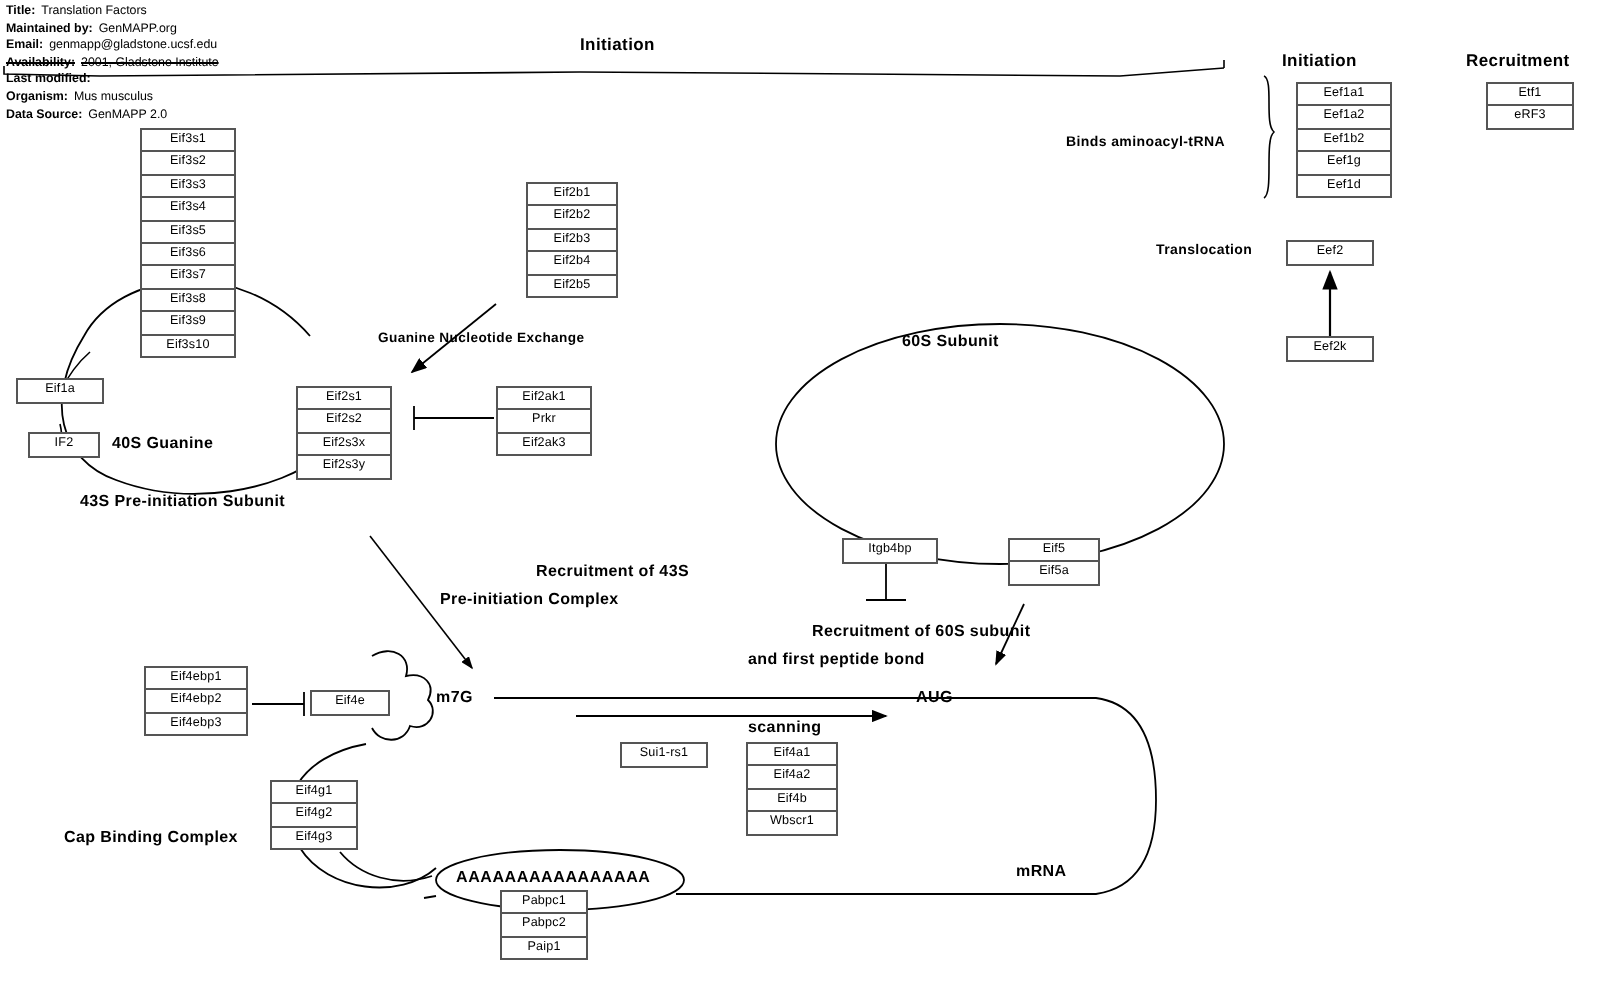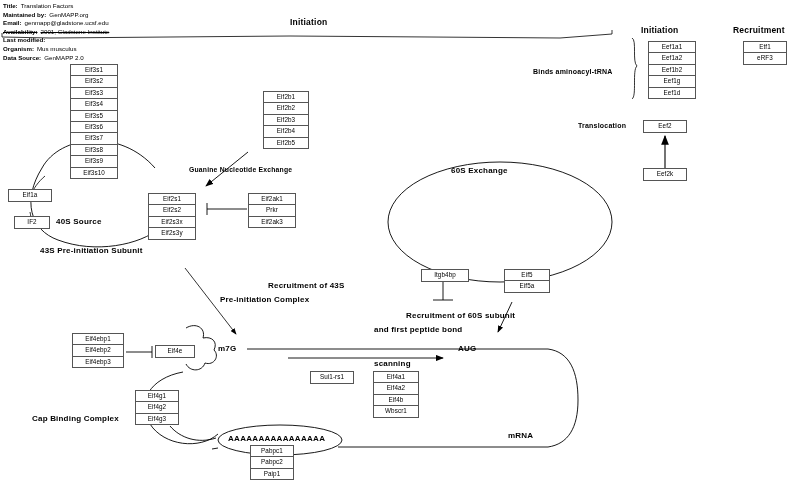--- a/index.html
+++ b/index.html
@@ -292,22 +292,22 @@
 
   <div class="stack" style="left:250px; top:445px; width:44px;">
     <div class="gbox" style="height:12.4px;">Pabpc1</div>
     <div class="gbox" style="height:12.4px;">Pabpc2</div>
     <div class="gbox" style="height:12.4px;">Paip1</div>
   </div>
 
   <div class="lbl" style="left:533px; top:68px;">Binds aminoacyl-tRNA</div>
   <div class="lbl" style="left:578px; top:122px;">Translocation</div>
   <div class="lbl thin" style="left:189px; top:166px;">Guanine Nucleotide Exchange</div>
-  <div class="lbl big" style="left:56px; top:217px;">40S Source</div>
-  <div class="lbl big" style="left:451px; top:166px;">60S Exchange</div>
+  <div class="lbl big" style="left:56px; top:217px;">40S Guanine</div>
+  <div class="lbl big" style="left:451px; top:166px;">60S Subunit</div>
   <div class="lbl big" style="left:40px; top:246px;">43S Pre-initiation Subunit</div>
 
   <div class="lbl big" style="left:220px; top:281px;padding-left:48px;">Recruitment of 43S</div>
   <div class="lbl big" style="left:220px; top:295px;">Pre-initiation Complex</div>
 
   <div class="lbl big" style="left:374px; top:311px;margin-left:32px;">Recruitment of 60S subunit</div>
   <div class="lbl big" style="left:374px; top:325px;">and first peptide bond</div>
 
   <div class="lbl big" style="left:341px; top:359px;padding-left:33px;">scanning</div>
   <div class="lbl big" style="left:32px; top:414px;">Cap Binding Complex</div>

